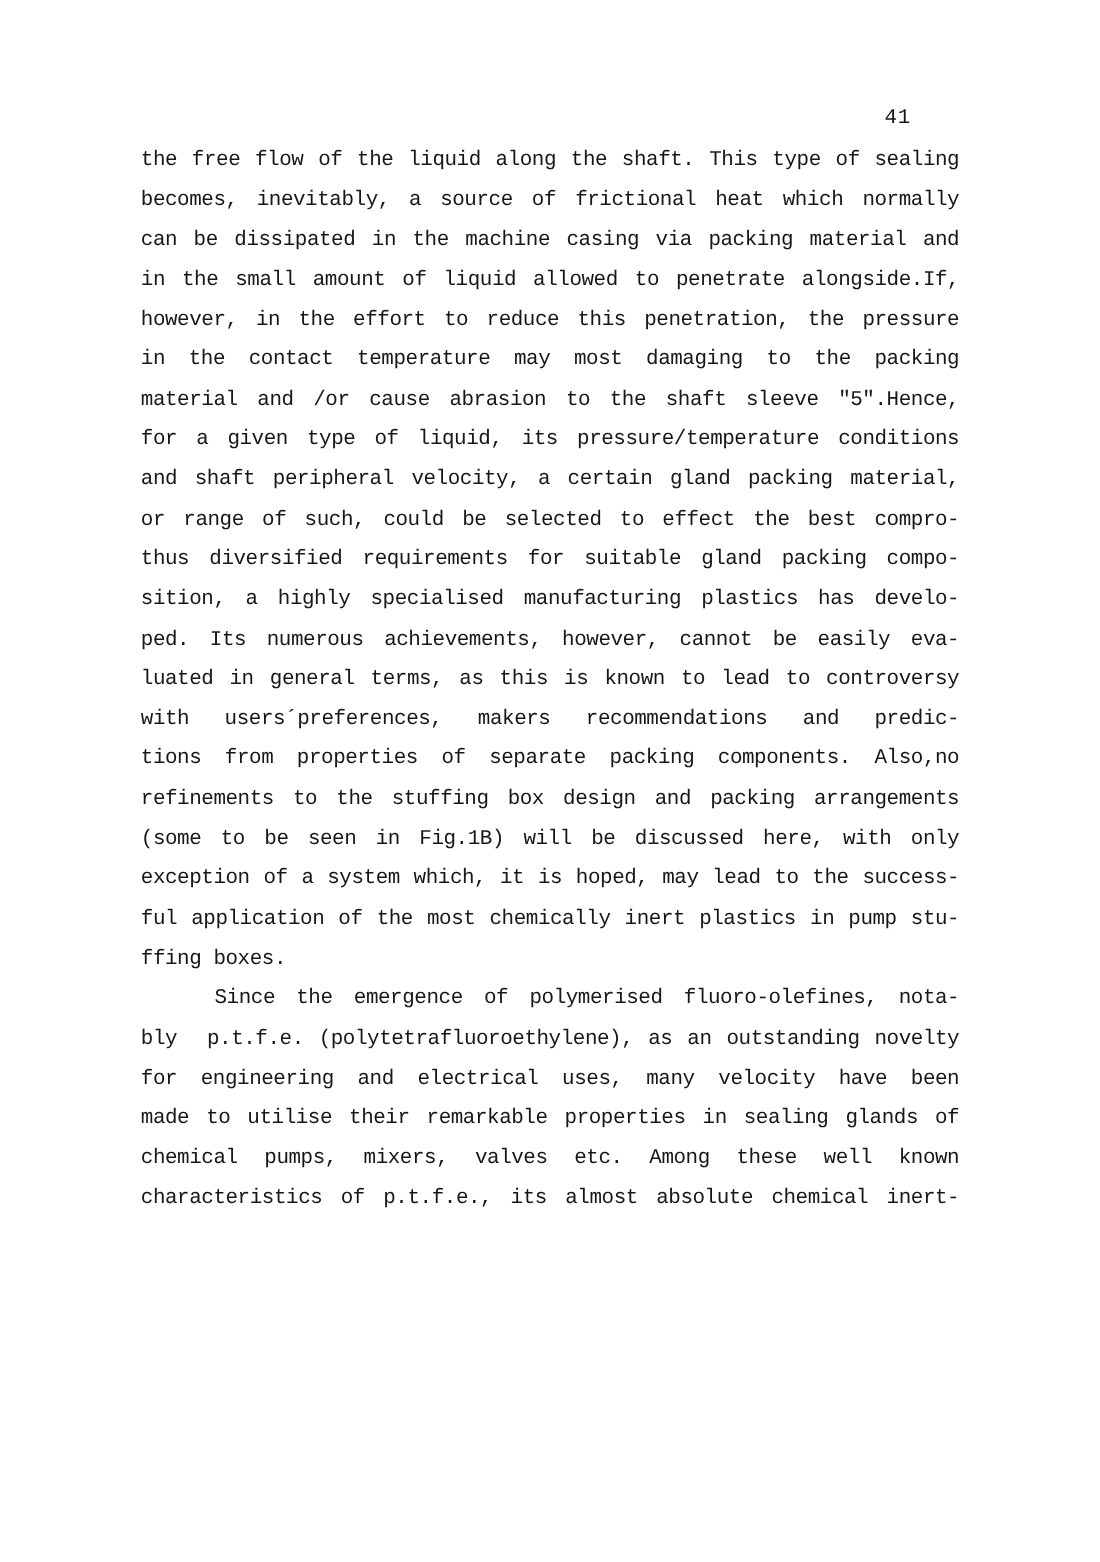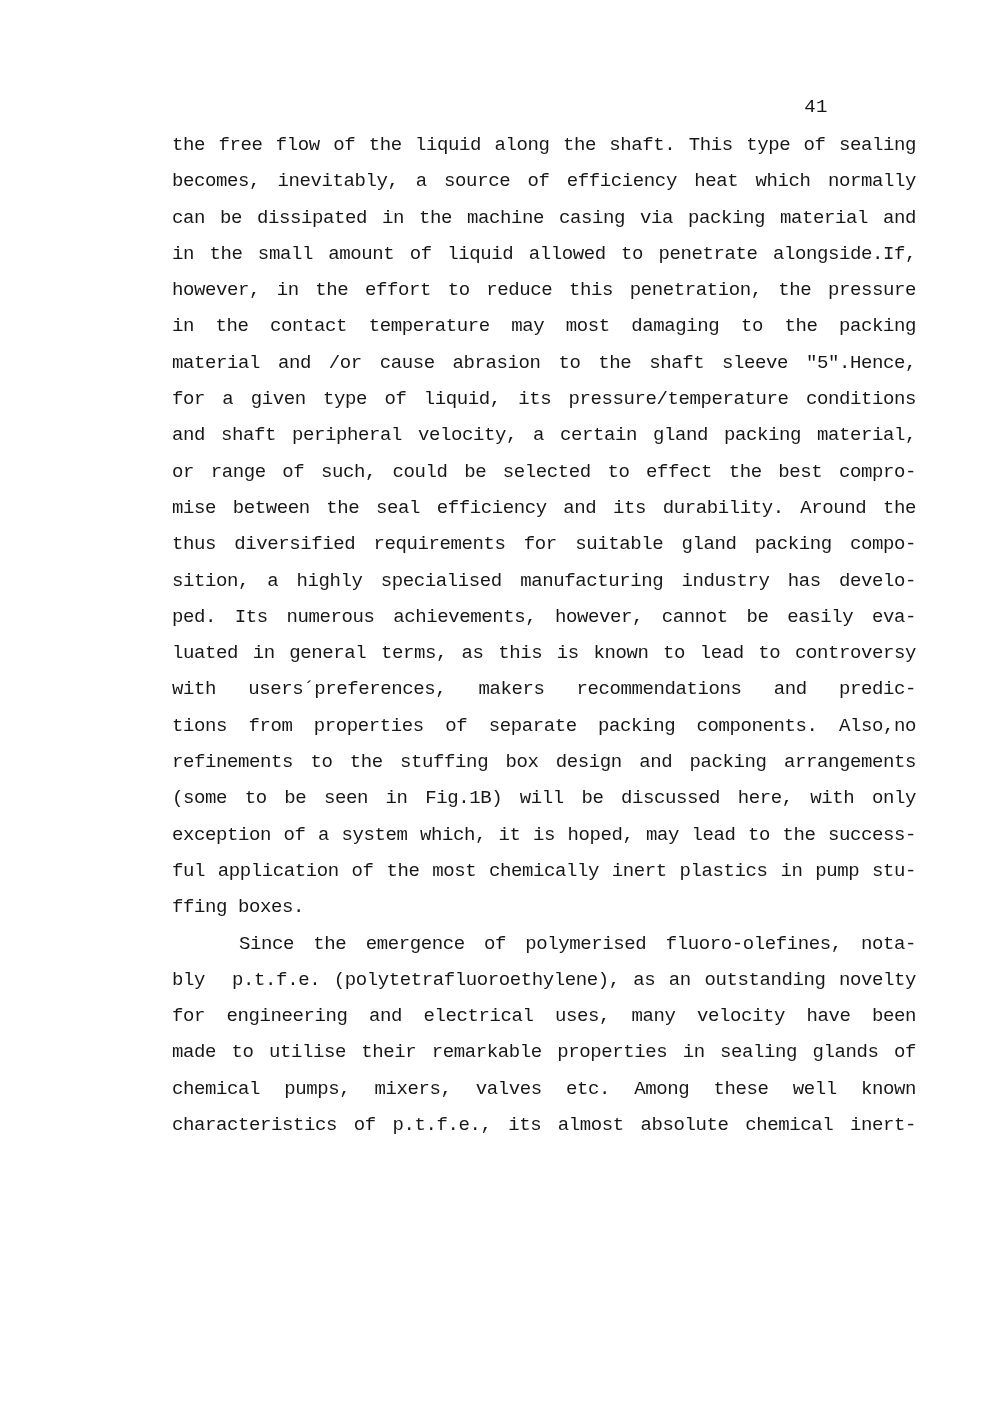--- a/index.html
+++ b/index.html
@@ -29,21 +29,20 @@
     color: #141414;
   }
   .text-block {
     position: absolute;
     top: 127px;
     left: 128px;
     width: 744px;
     font-size: 19px;
     line-height: 36.3px;
     letter-spacing: -0.4px;
-    margin-left: 44px;
   }
   .line {
     text-align: justify;
     text-align-last: justify;
     white-space: normal;
   }
   .line.no-justify {
     text-align: center;
     text-align-last: left;
   }
@@ -51,32 +50,31 @@
     padding-left: 67px;
   }
 </style>
 </head>
 <body>
 
 <div class="page">
   <div class="page-number">41</div>
   <div class="text-block">
       <div class="line">the free flow of the liquid along the shaft. This type of sealing</div>
-      <div class="line">becomes, inevitably, a source of efficiency heat which normally</div>
+      <div class="line">becomes, inevitably, a source of frictional heat which normally</div>
       <div class="line">can be dissipated in the machine casing via packing material and</div>
       <div class="line">in the small amount of liquid allowed to penetrate alongside.If,</div>
       <div class="line">however, in the effort to reduce this penetration, the pressure</div>
       <div class="line">in the contact temperature may most damaging to the packing</div>
       <div class="line">material and /or cause abrasion to the shaft sleeve "5".Hence,</div>
       <div class="line">for a given type of liquid, its pressure/temperature conditions</div>
       <div class="line">and shaft peripheral velocity, a certain gland packing material,</div>
       <div class="line">or range of such, could be selected to effect the best compro-</div>
-      <div class="line">mise between the seal efficiency and its durability. Around the</div>
       <div class="line">thus diversified requirements for suitable gland packing compo-</div>
-      <div class="line">sition, a highly specialised manufacturing industry has develo-</div>
+      <div class="line">sition, a highly specialised manufacturing plastics has develo-</div>
       <div class="line">ped. Its numerous achievements, however, cannot be easily eva-</div>
       <div class="line">luated in general terms, as this is known to lead to controversy</div>
       <div class="line">with users´preferences, makers recommendations and predic-</div>
       <div class="line">tions from properties of separate packing components. Also,no</div>
       <div class="line">refinements to the stuffing box design and packing arrangements</div>
       <div class="line">(some to be seen in Fig.1B) will be discussed here, with only</div>
       <div class="line">exception of a system which, it is hoped, may lead to the success-</div>
       <div class="line">ful application of the most chemically inert plastics in pump stu-</div>
       <div class="line no-justify">ffing boxes.</div>
       <div class="line indent">Since the emergence of polymerised fluoro-olefines, nota-</div>

